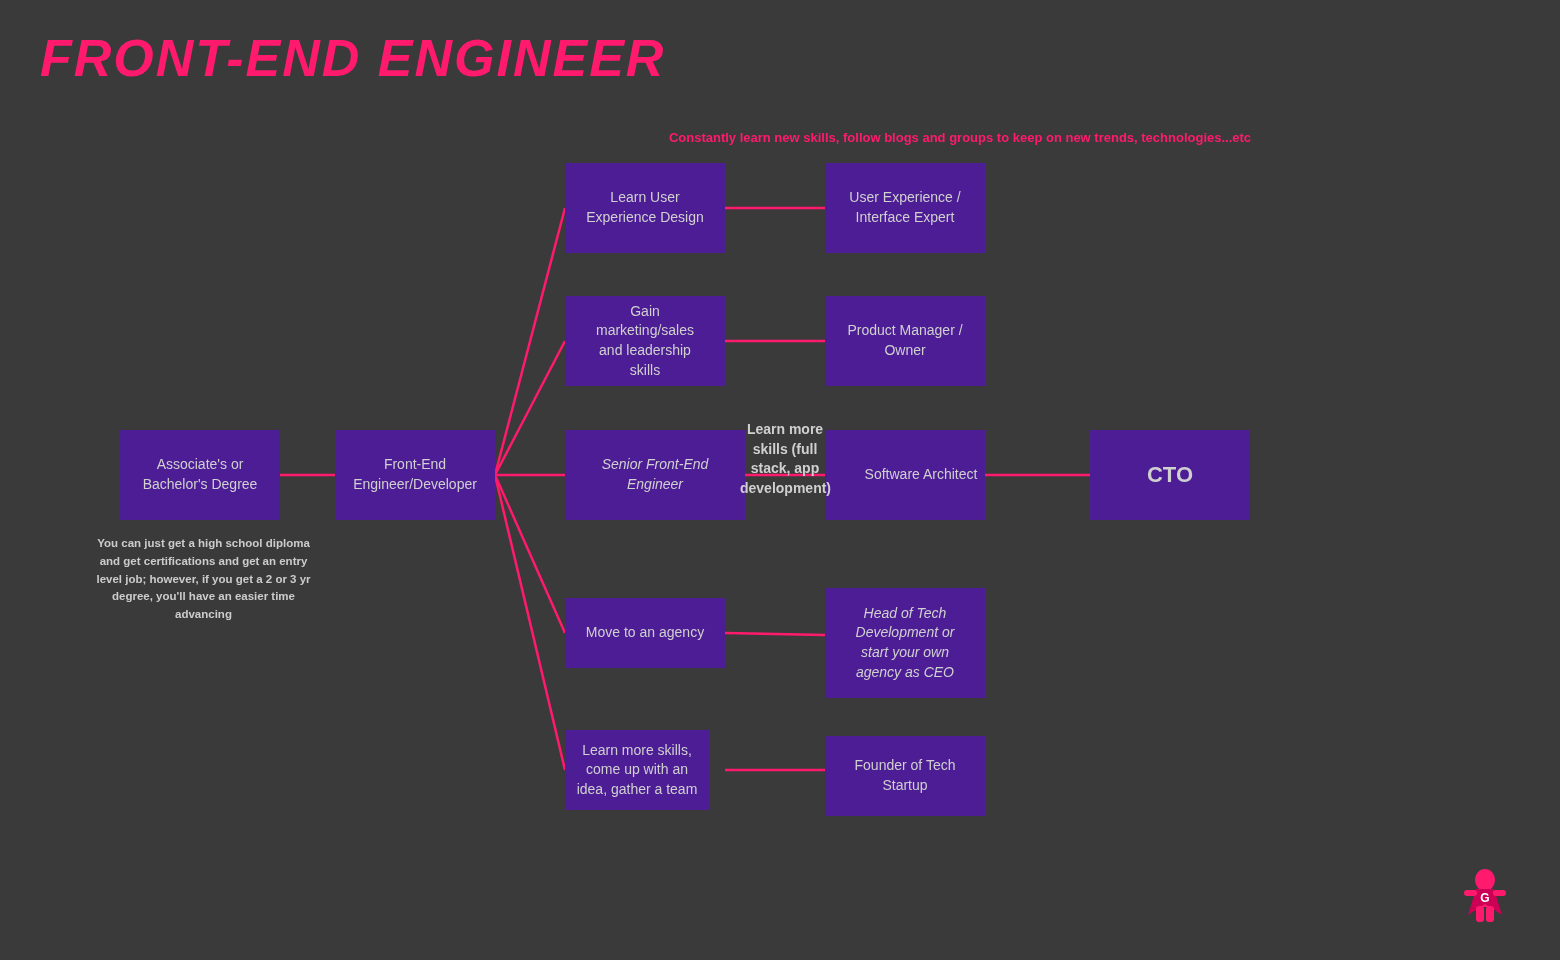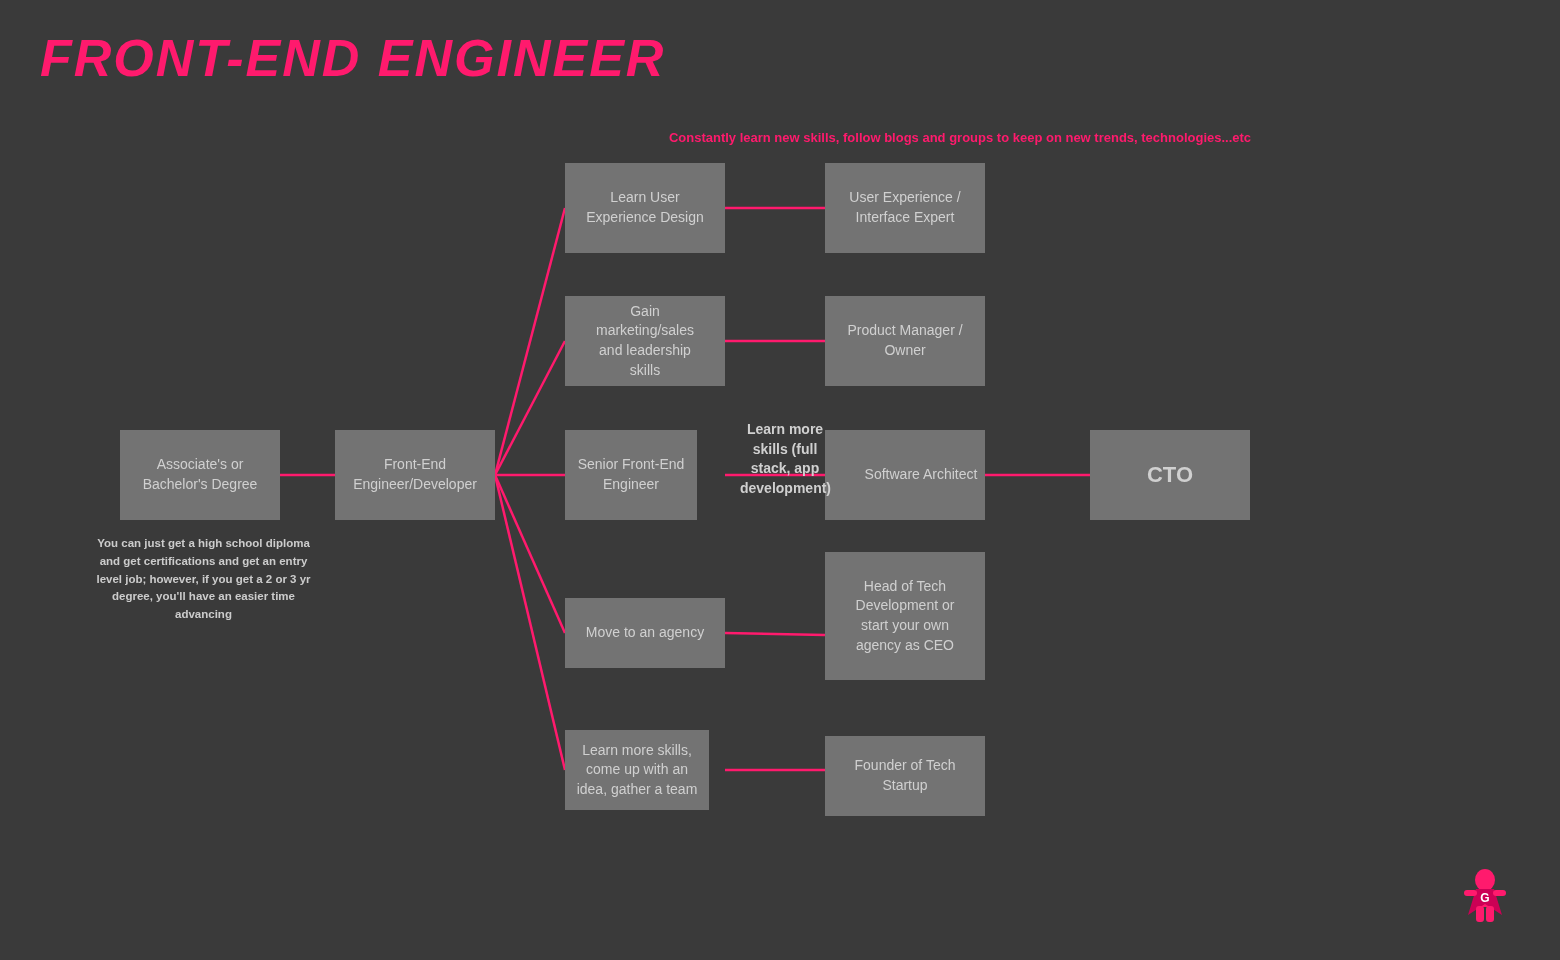--- a/index.html
+++ b/index.html
@@ -51,21 +51,21 @@
       top: 0;
       left: 0;
       width: 1560px;
       height: 960px;
       pointer-events: none;
     }
 
     
     .box {
       position: absolute;
-      background: #737373;
+      background: #4c1d95;
       border: none;
       color: #d0d0d0;
       font-size: 14px;
       text-align: center;
       display: flex;
       align-items: center;
       justify-content: center;
       line-height: 1.4;
     }
 
@@ -94,22 +94,23 @@
     .box-marketing {
       left: 565px;
       top: 296px;
       width: 160px;
       height: 90px;
     }
 
     .box-senior {
       left: 565px;
       top: 430px;
-      width: 132px;
-      height: 90px;
+      width: 180px;
+      height: 90px;
+      font-style: italic;
     }
 
     .box-agency {
       left: 565px;
       top: 598px;
       width: 160px;
       height: 70px;
     }
 
     .box-skills-startup {
@@ -139,23 +140,24 @@
     .box-architect {
       left: 825px;
       top: 430px;
       width: 160px;
       height: 90px;
       padding-left: 32px;
     }
 
     .box-headtech {
       left: 825px;
-      top: 552px;
-      width: 160px;
-      height: 128px;
+      top: 588px;
+      width: 160px;
+      height: 110px;
+      font-style: italic;
     }
 
     .box-founder {
       left: 825px;
       top: 730px;
       width: 160px;
       height: 80px;
       margin-top: 6px;
     }
 

